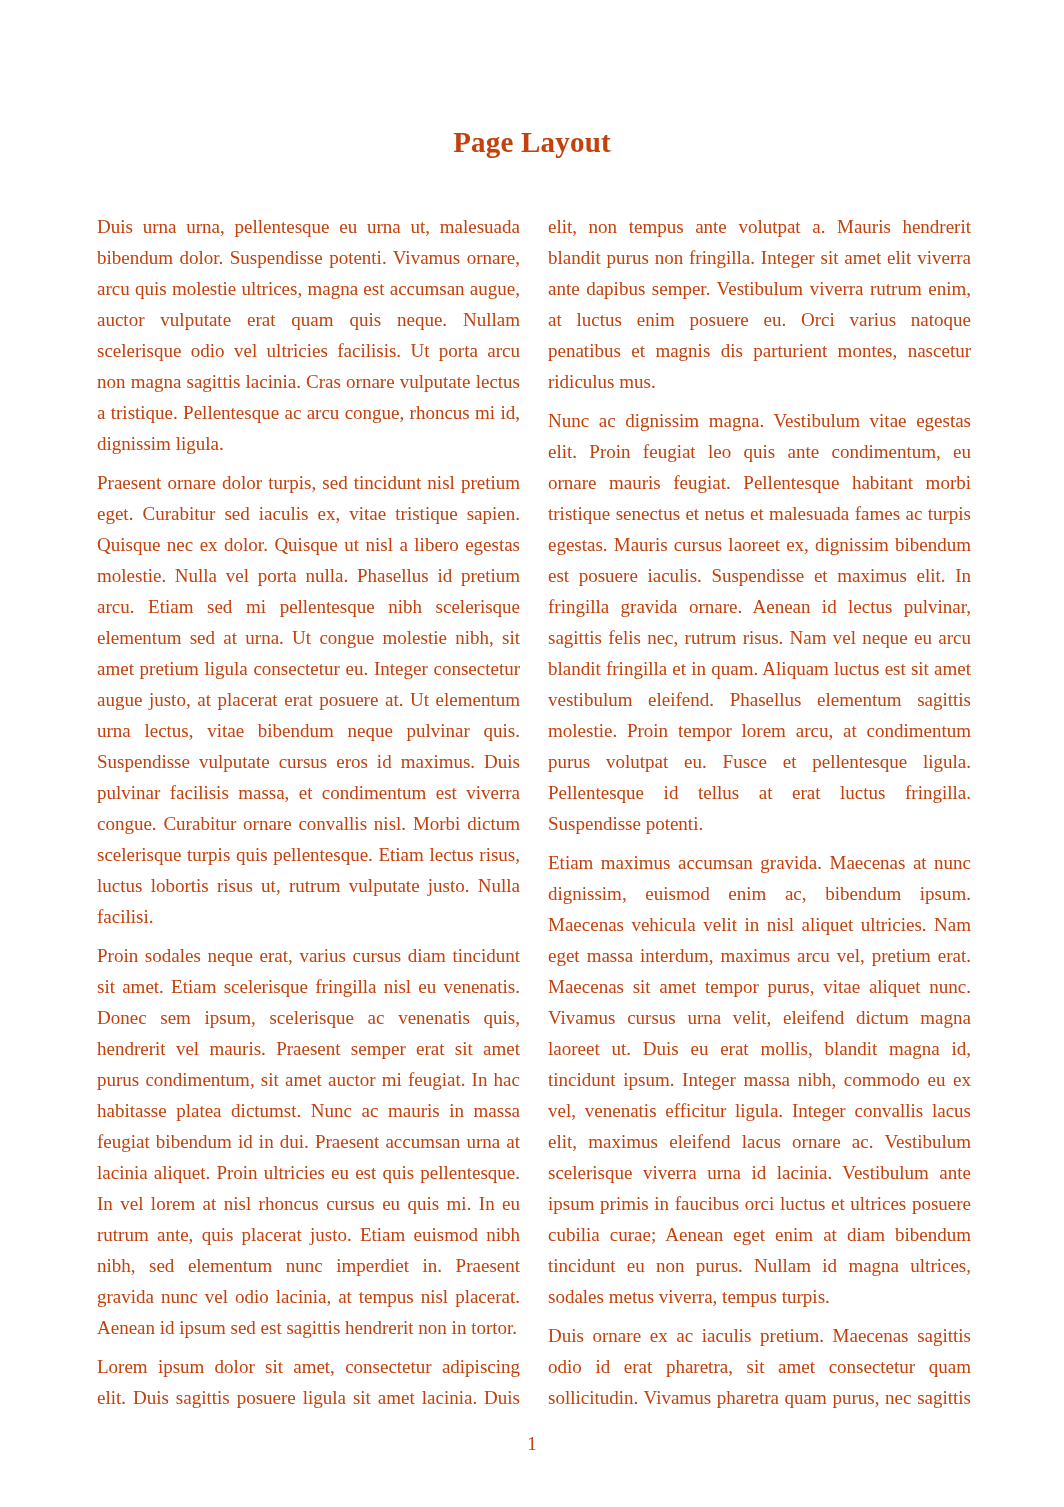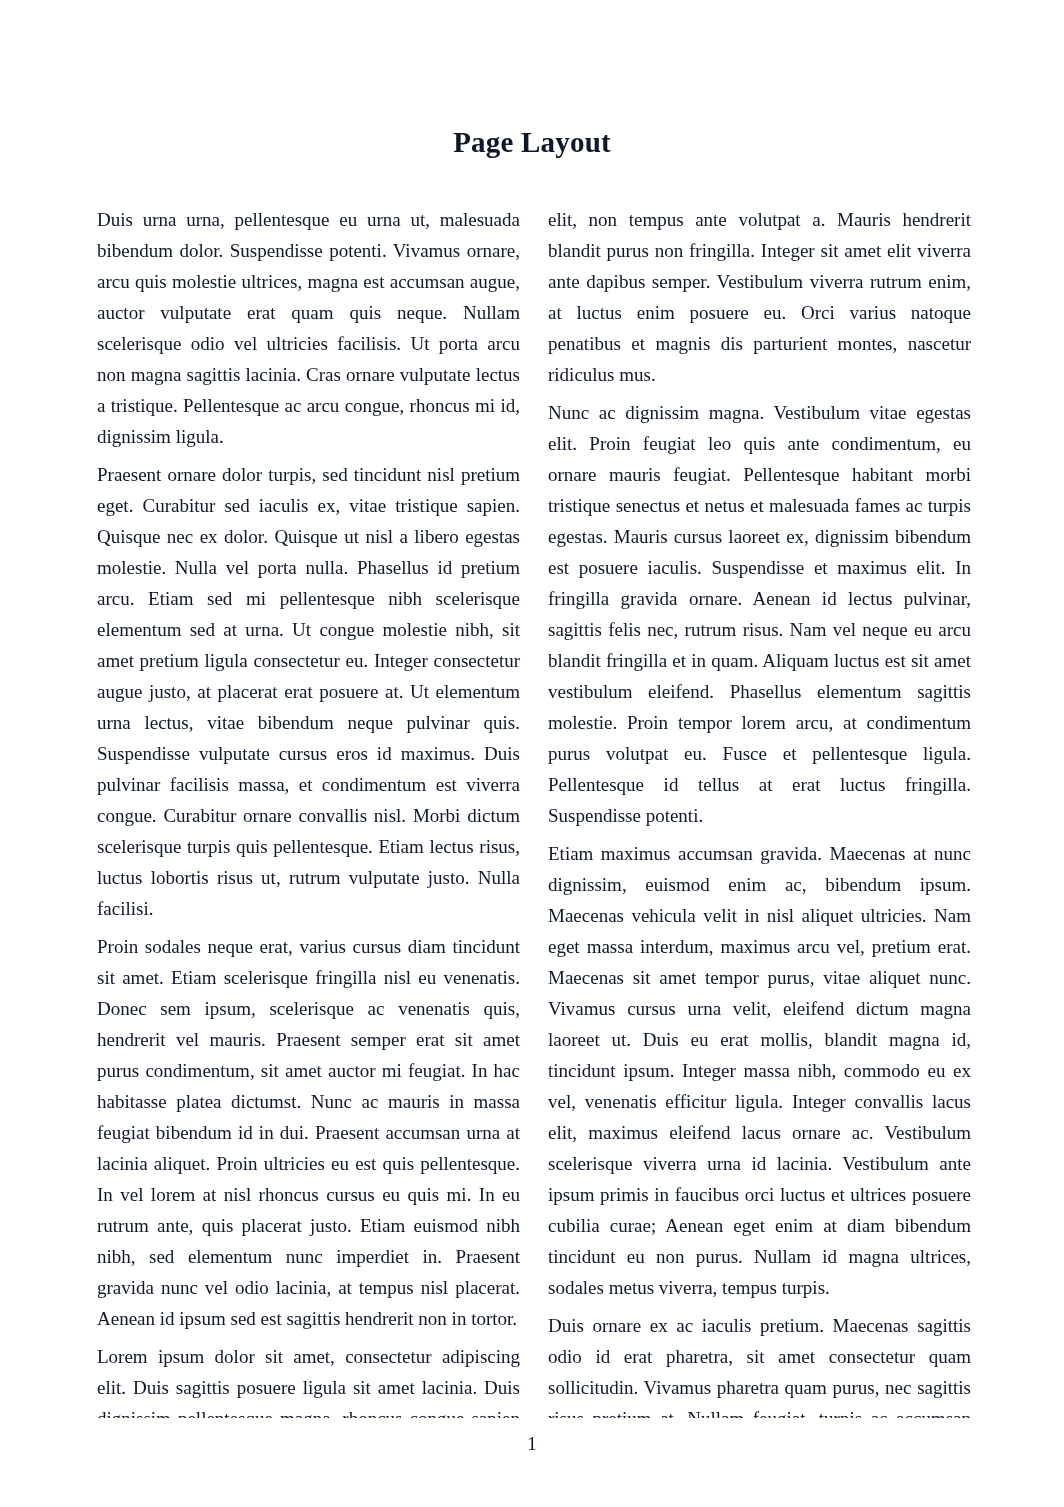--- a/index.html
+++ b/index.html
@@ -6,21 +6,21 @@
     margin: 0;
     padding: 0;
     background: #ffffff;
   }
   .page {
     position: relative;
     width: 1064px;
     height: 1507px;
     background: #ffffff;
     font-family: "Liberation Serif", "DejaVu Serif", serif;
-    color: #0f172a;
+    color: #c2410c;
     overflow: hidden;
   }
   .doc-title {
     position: absolute;
     top: 126px;
     left: 0;
     width: 100%;
     text-align: center;
     font-size: 29px;
     font-weight: bold;
@@ -37,21 +37,21 @@
     width: 423px;
     height: 1215px;
     overflow: hidden;
     font-size: 19px;
     line-height: 31px;
     text-align: justify;
     hyphens: auto;
     -webkit-hyphens: auto;
   }
   .col p {
-    margin: 1px 0 7px 0;
+    margin: 8px 0 7px 0;
   }
   .col p:last-child {
     margin-bottom: 0;
   }
   .page-number {
     position: absolute;
     top: 1433px;
     left: 0;
     width: 100%;
     text-align: center;

